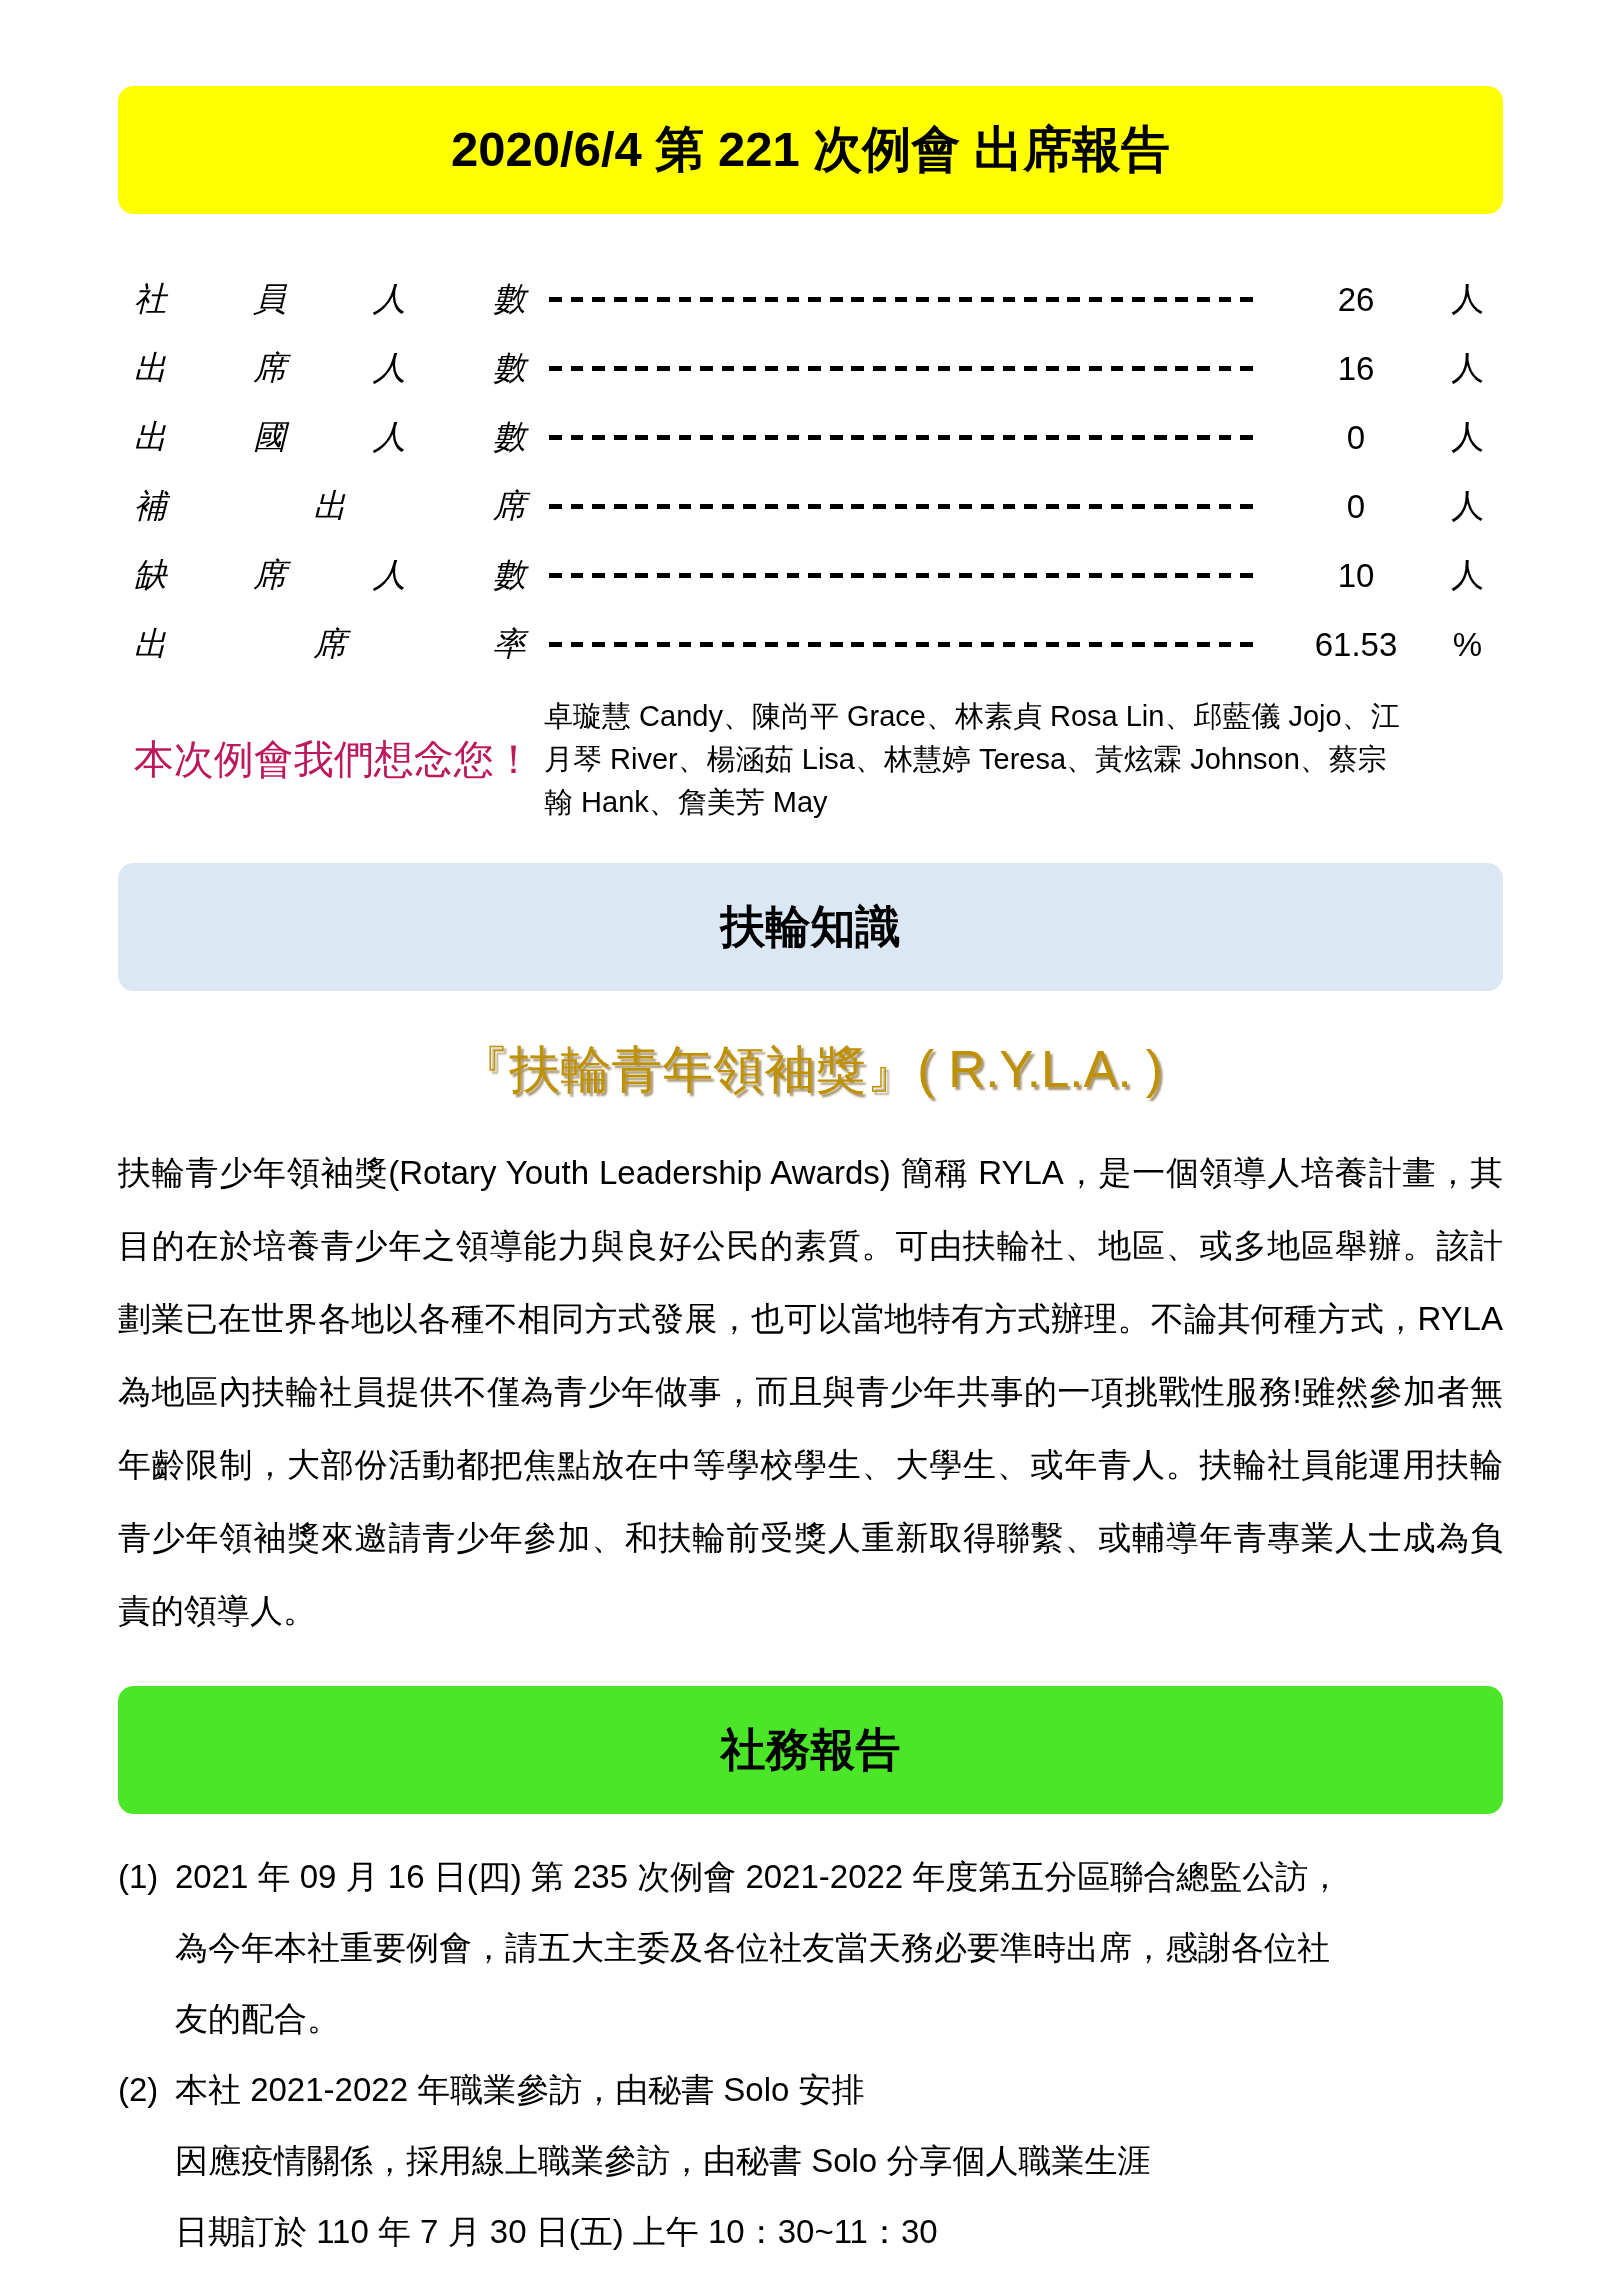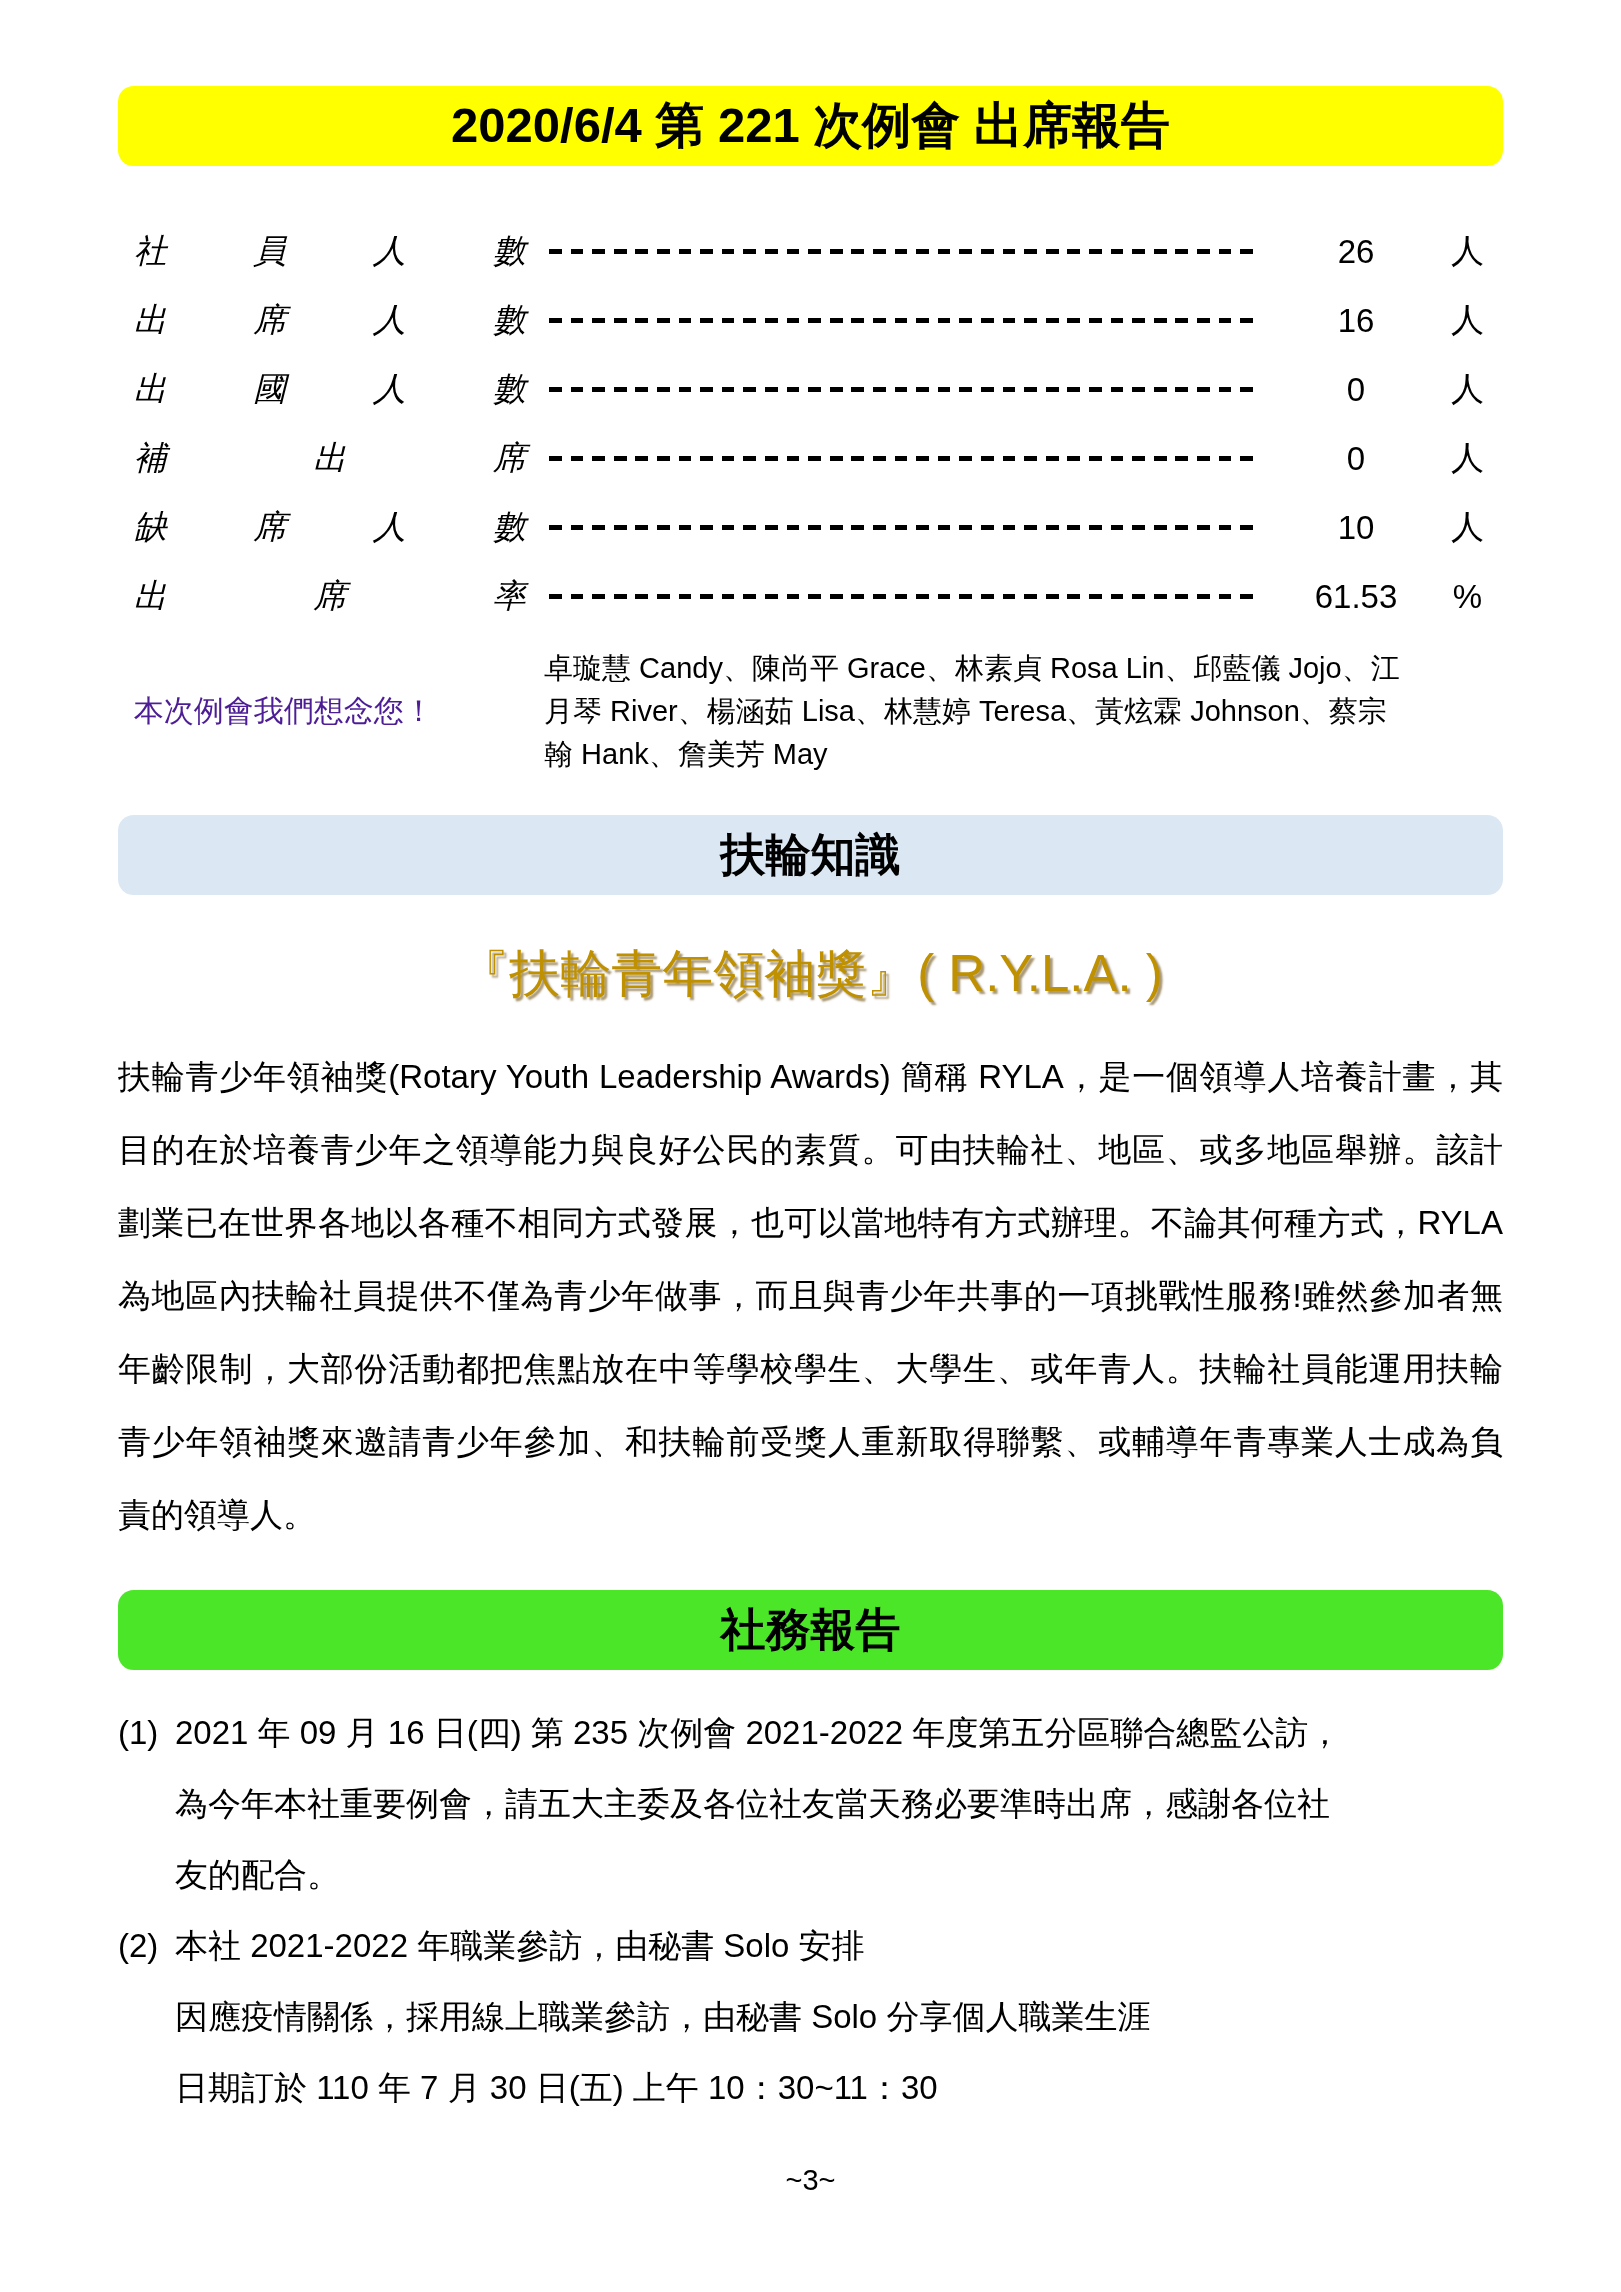--- a/index.html
+++ b/index.html
@@ -4,38 +4,38 @@
 <style>
   html,body{margin:0;padding:0;}
   body{
     width:1621px;height:2293px;background:#ffffff;color:#000;
     font-family:"Liberation Sans","DejaVu Sans",sans-serif;
     overflow:hidden;position:relative;
   }
   .page{padding:0 118px;box-sizing:border-box;}
 
   
-  .banner{height:80px;border-radius:15.7px;display:flex;align-items:center;justify-content:center;font-weight:bold;}
+  .banner{height:128px;border-radius:15.7px;display:flex;align-items:center;justify-content:center;font-weight:bold;}
   .banner-yellow{background:#ffff00;margin-top:86px;font-size:49px;}
   .banner-blue{background:#dbe8f4;margin-top:39px;font-size:45px;}
   .banner-green{background:#4ce629;margin-top:39px;font-size:45px;}
 
   
   .att-table{margin-top:51px;}
   .att-row{display:flex;align-items:center;height:69px;font-size:33px;}
   .att-label{width:392px;margin-left:15.7px;text-align:justify;text-align-last:justify;font-style:italic;}
   .att-leader{flex:1;height:4.9px;margin:0 27.4px 0 23.5px;
     background:repeating-linear-gradient(90deg,#000 0 12.7px,transparent 12.7px 21.6px);}
   .att-value{width:152px;text-align:center;}
   .att-unit{width:71px;text-align:center;}
 
   
   .missing-row{display:flex;align-items:center;margin-top:15.7px;}
   .missing-label{width:426px;padding-left:15.7px;box-sizing:border-box;
-    color:#4c1d95;font-size:30px;white-space:nowrap;}
+    color:#be185d;font-size:40px;white-space:nowrap;}
   .missing-names{width:863px;font-size:29px;line-height:43px;}
 
   
   .gold-heading{margin-top:45px;text-align:center;font-size:51px;font-weight:normal;
     color:#bf9000;text-shadow:2.9px 2.9px 2px rgba(96,66,0,0.55);}
   .k-body{margin-top:31px;font-size:33px;line-height:73px;text-align:justify;text-justify:inter-character;}
 
   
   .items{margin-top:27.4px;font-size:33px;line-height:71px;}
   .item-no{display:inline-block;width:57px;}

